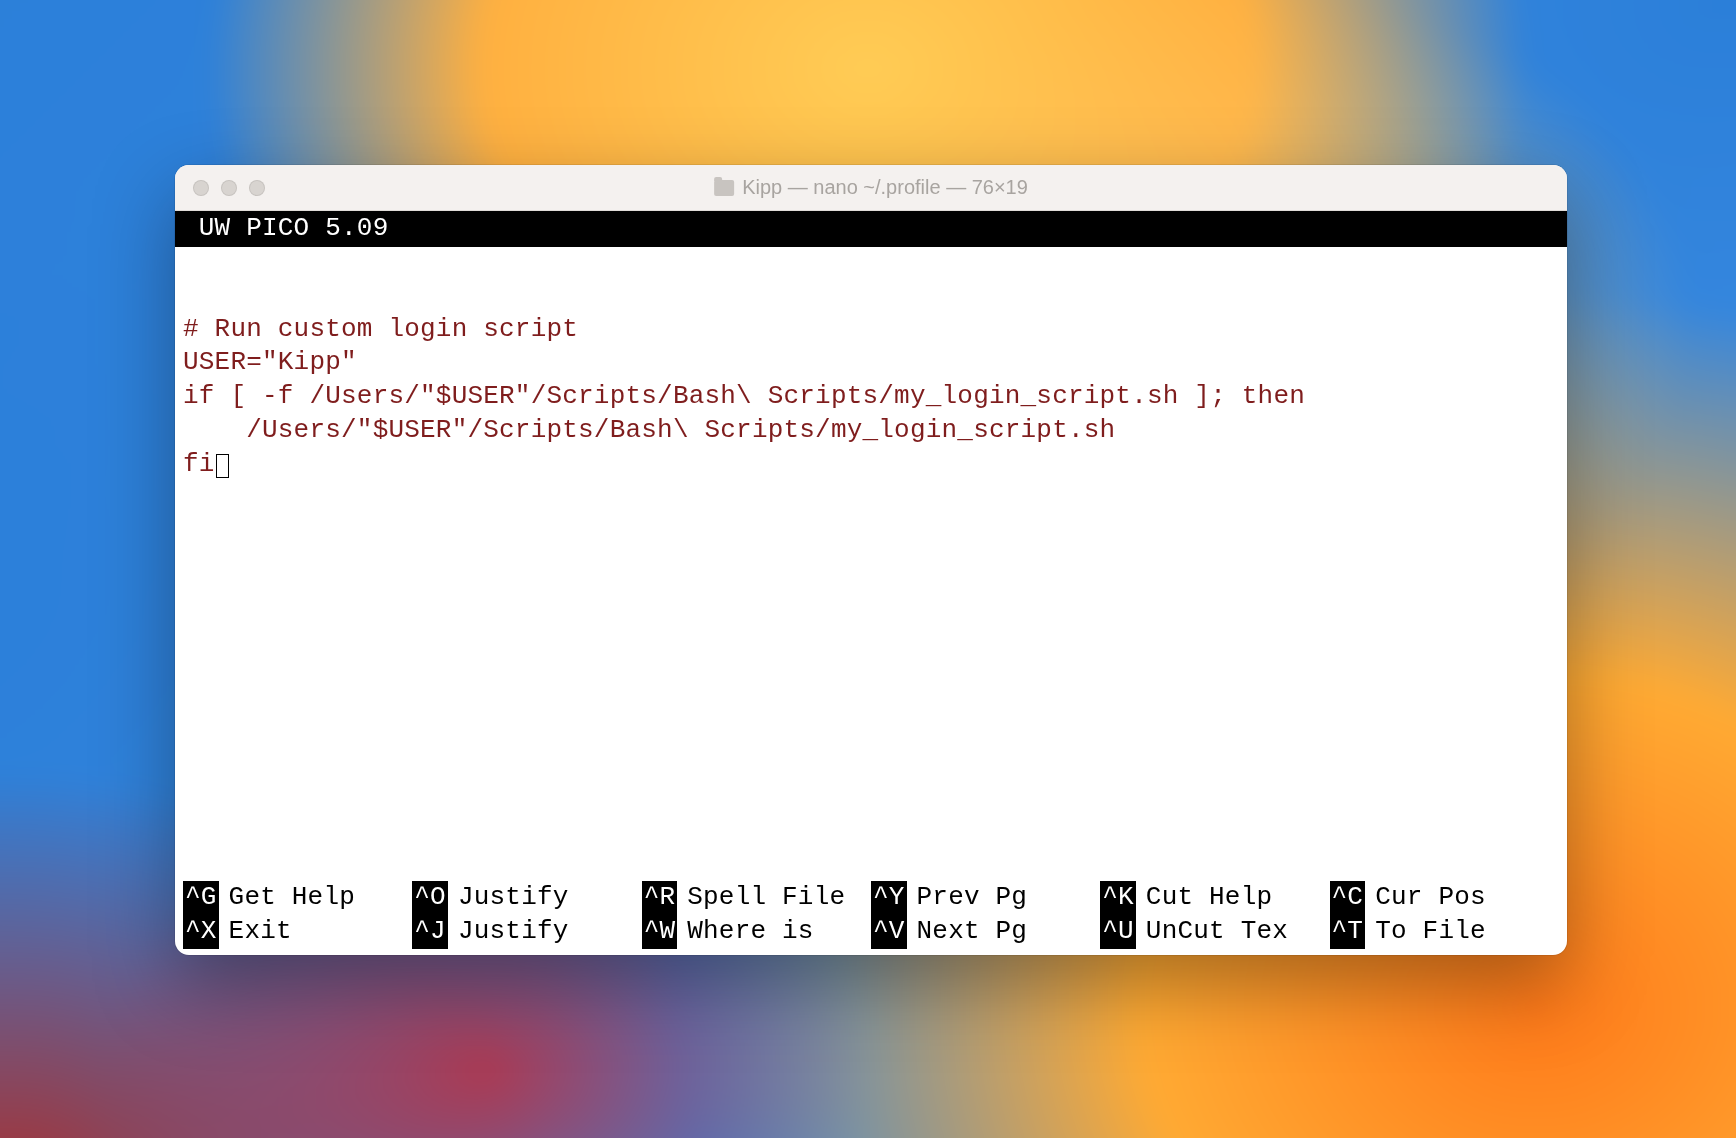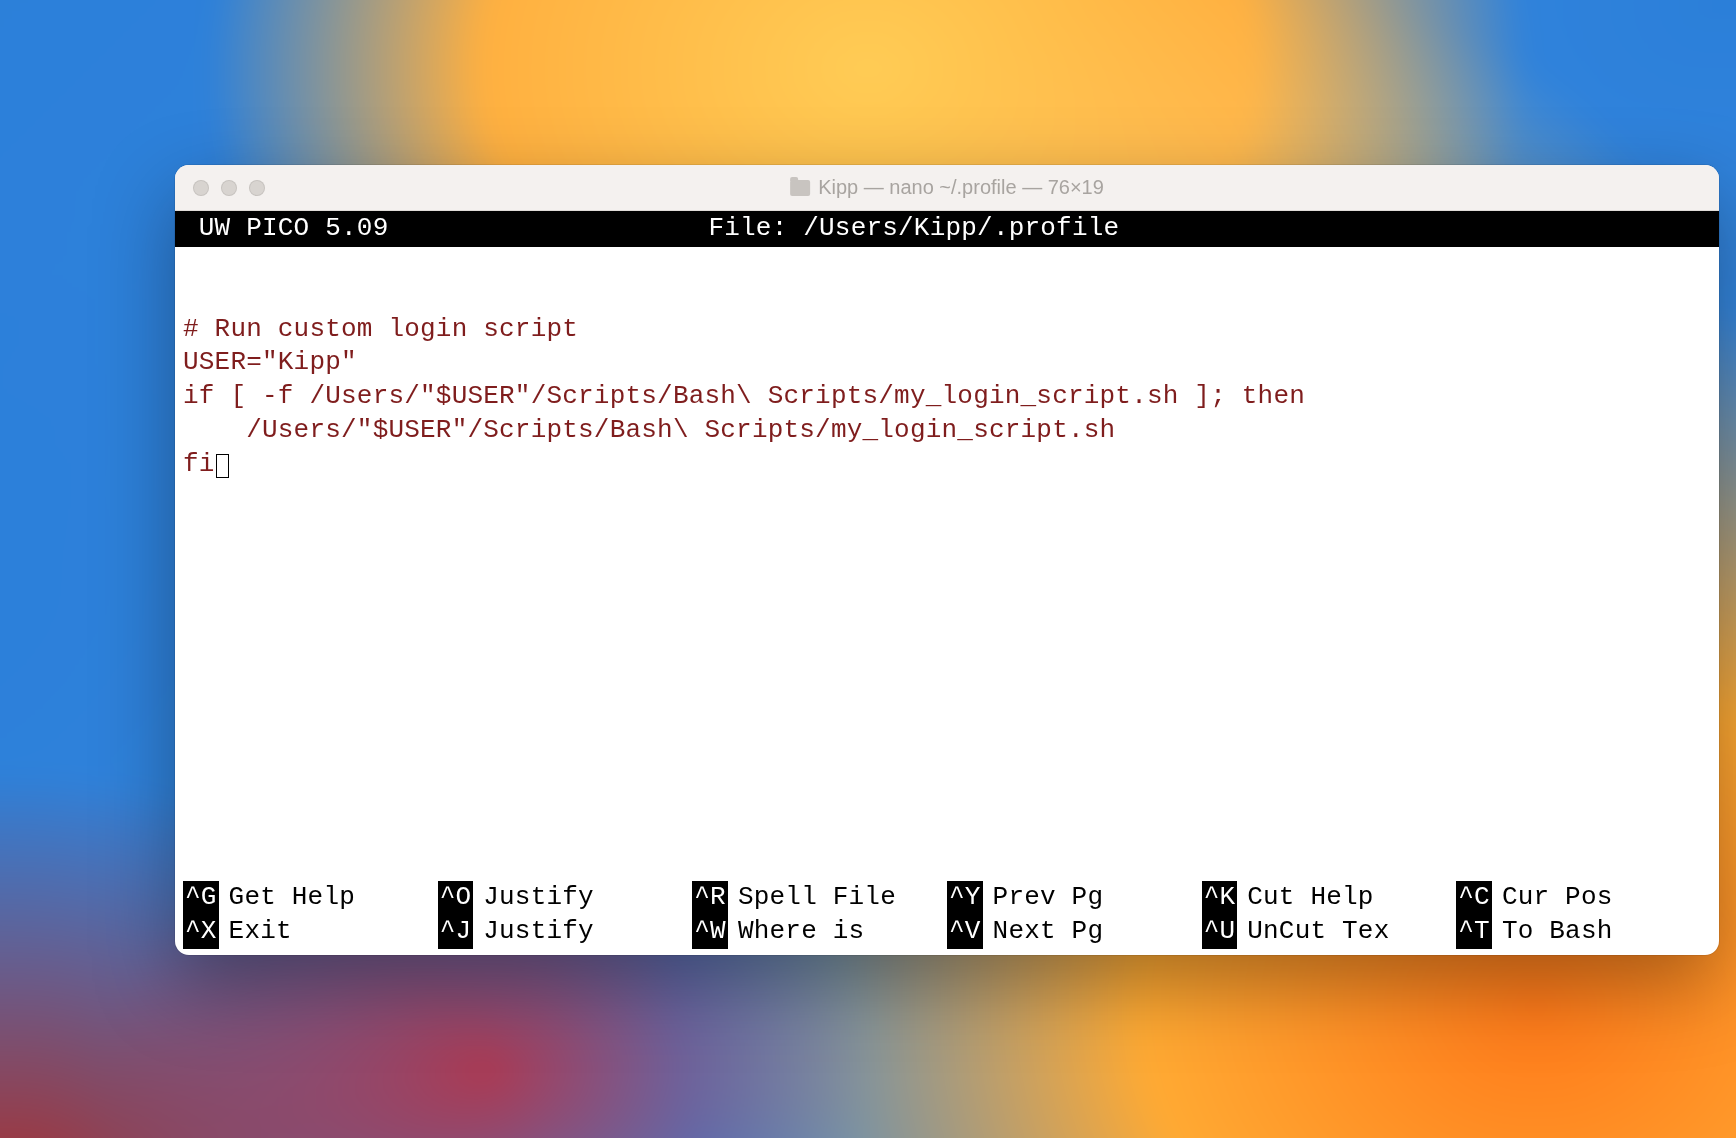--- a/index.html
+++ b/index.html
@@ -36,21 +36,21 @@
       inset: 0;
       background:
         radial-gradient(ellipse 700px 500px at 30% 90%, rgba(200,40,50,0.8) 0%, transparent 50%),
         radial-gradient(ellipse 800px 600px at 70% 30%, rgba(255,200,100,0.7) 0%, transparent 50%);
     }
     
     .terminal-window {
       position: absolute;
       left: 175px;
       top: 165px;
-      width: 1544px;
+      width: 1392px;
       height: 790px;
       background: #ffffff;
       border-radius: 14px;
       box-shadow: 0 30px 80px rgba(0,0,0,0.35), 0 0 0 1px rgba(0,0,0,0.08);
       overflow: hidden;
       display: flex;
       flex-direction: column;
     }
     
     .title-bar {
@@ -198,21 +198,20 @@
     <div class="title-text">
       <span class="folder-icon"></span>
       <span>Kipp — nano ~/.profile — 76×19</span>
     </div>
   </div>
 
   <div class="terminal-content">
 
     <div class="editor-header">
       <span class="app-name"> UW PICO 5.09</span>
-      <span class="file-label">File: /Users/Kipp/.profile</span>
     </div>
 
     <div class="editor-body">
 <div class="blank-line"></div><div># Run custom login script</div><div>USER="Kipp"</div><div></div><div>if [ -f /Users/"$USER"/Scripts/Bash\ Scripts/my_login_script.sh ]; then</div><div>    /Users/"$USER"/Scripts/Bash\ Scripts/my_login_script.sh</div><div><span>fi</span><span class="cursor-box"></span></div>
     </div>
 
     <div class="shortcuts">
       <div class="shortcut-row">
         <div class="shortcut-item">
           <span class="shortcut-key">^G</span>
@@ -255,20 +254,20 @@
         <div class="shortcut-item">
           <span class="shortcut-key">^V</span>
           <span>Next Pg</span>
         </div>
         <div class="shortcut-item">
           <span class="shortcut-key">^U</span>
           <span>UnCut Tex</span>
         </div>
         <div class="shortcut-item">
           <span class="shortcut-key">^T</span>
-          <span>To Bash</span>
+          <span>To File</span>
         </div>
       </div>
     </div>
 
   </div>
 
 </div>
 
 </body></html>

